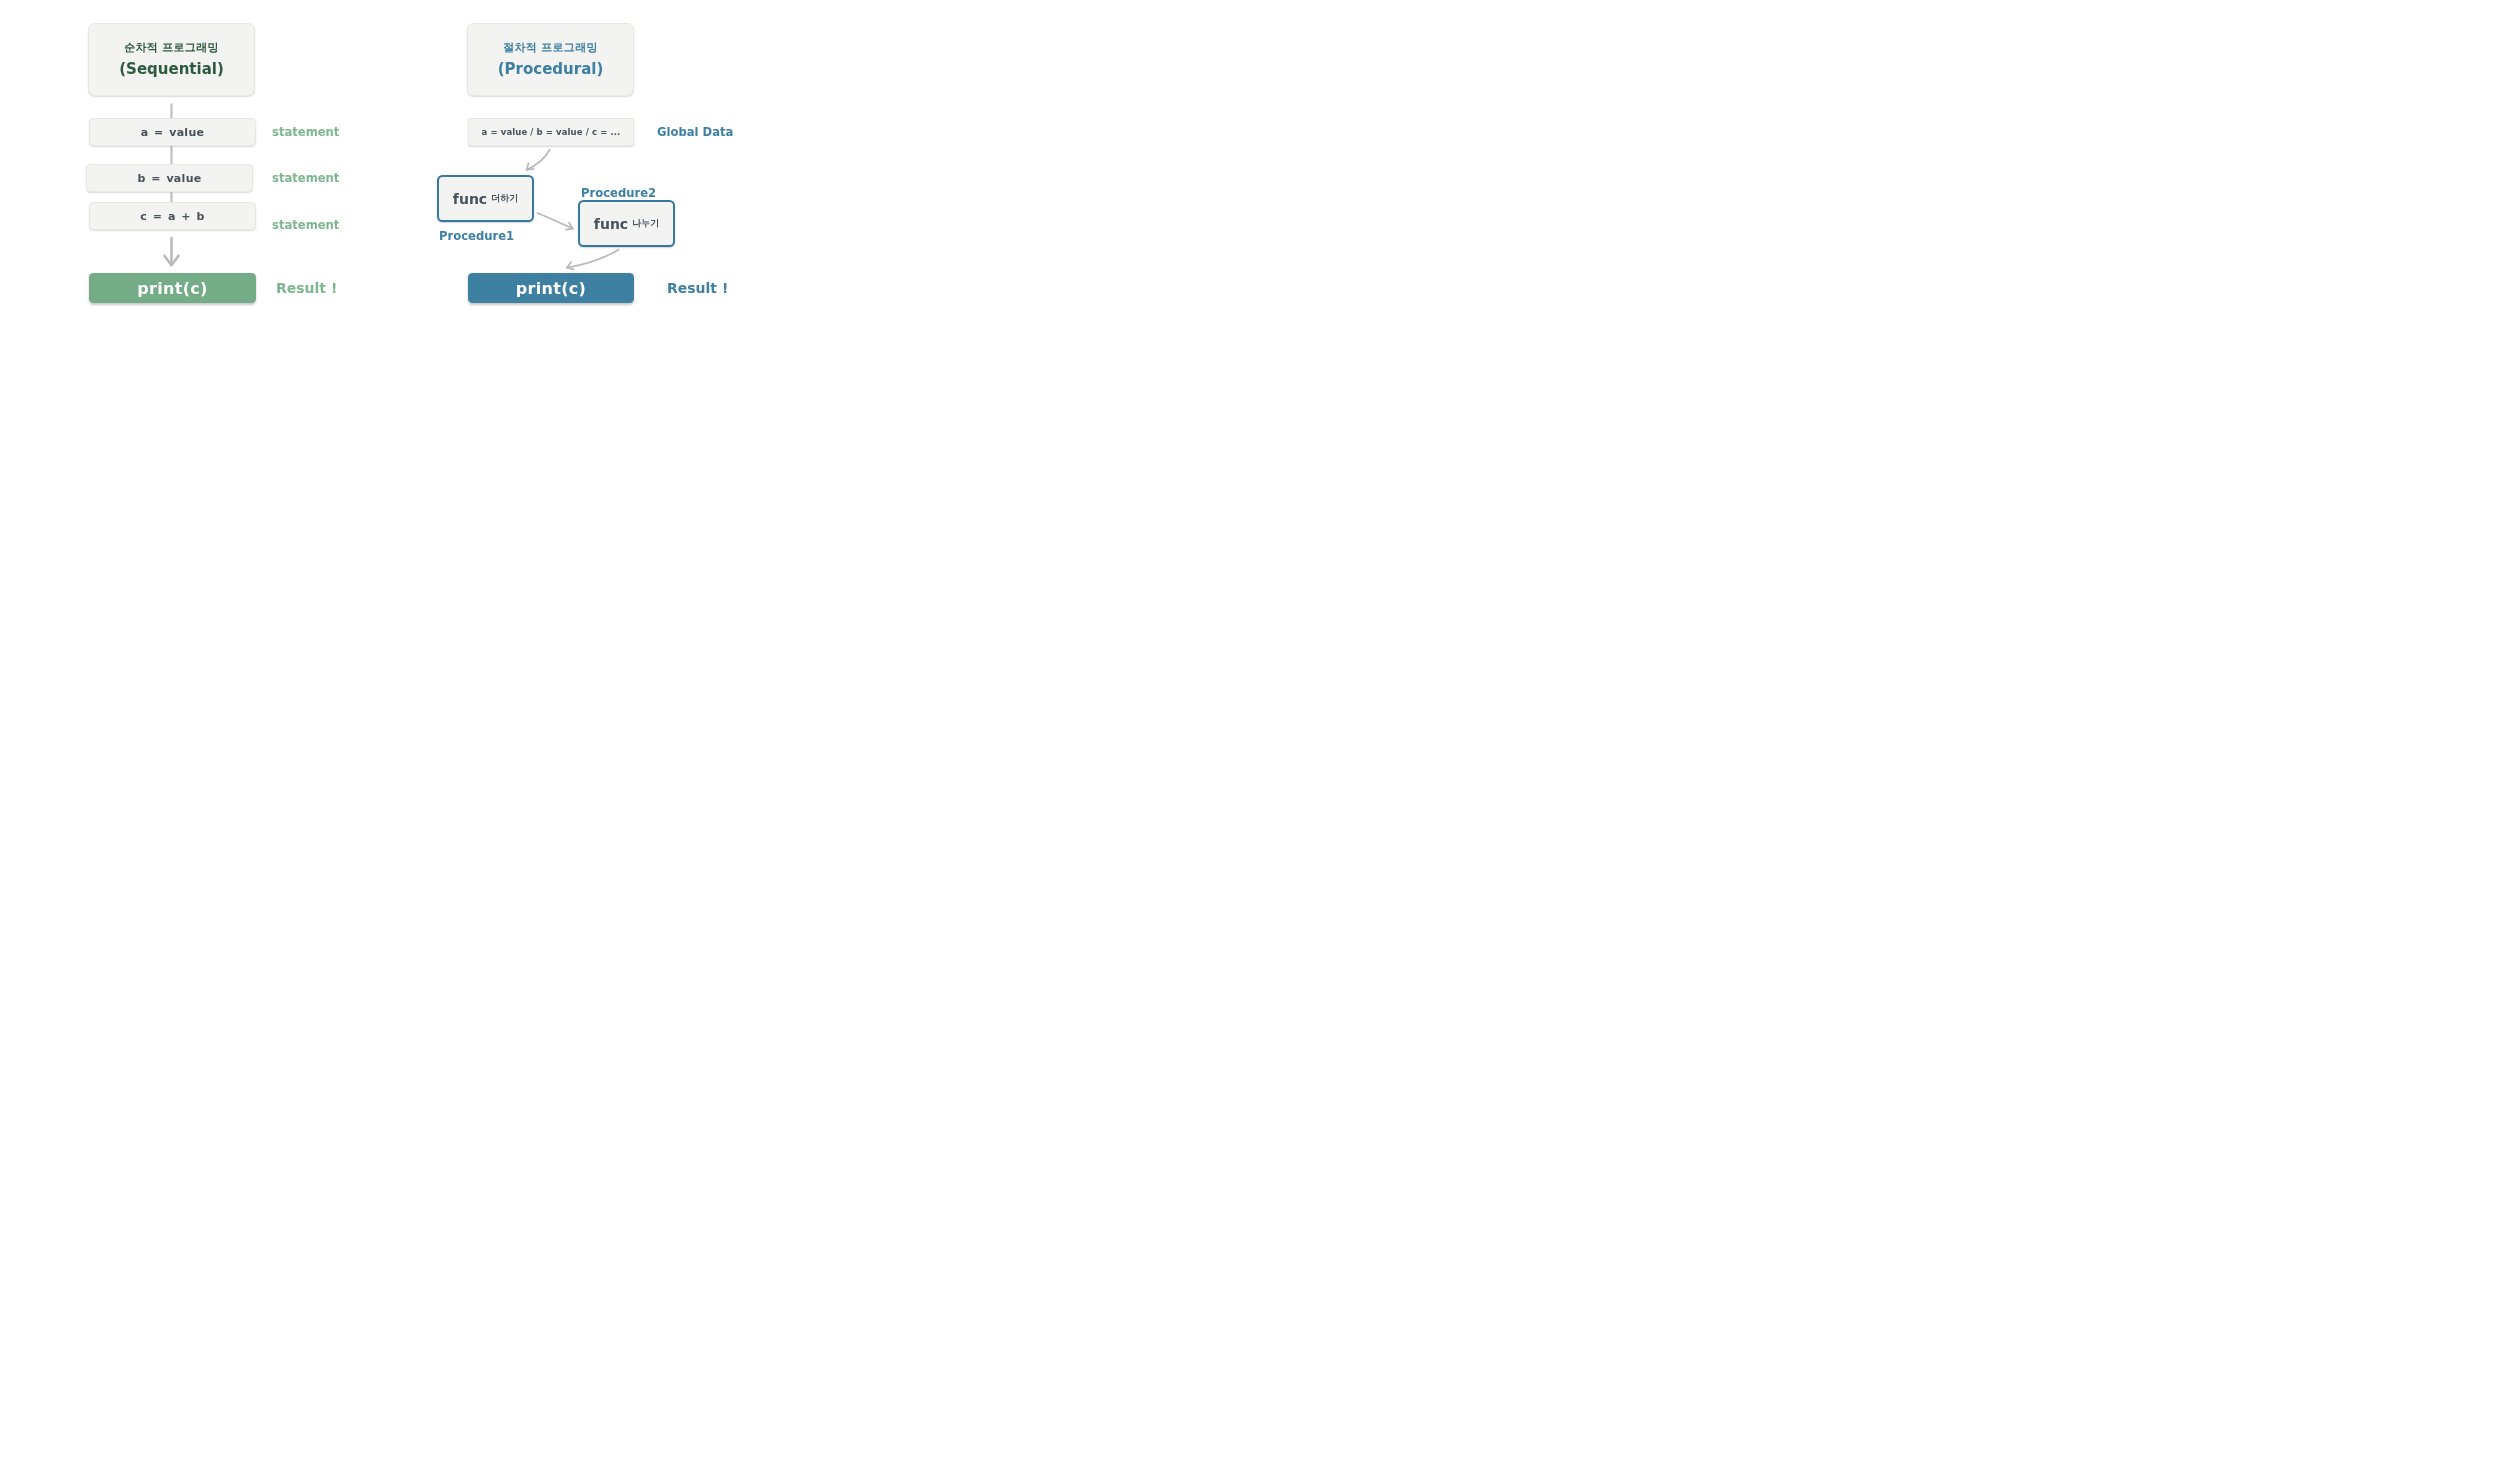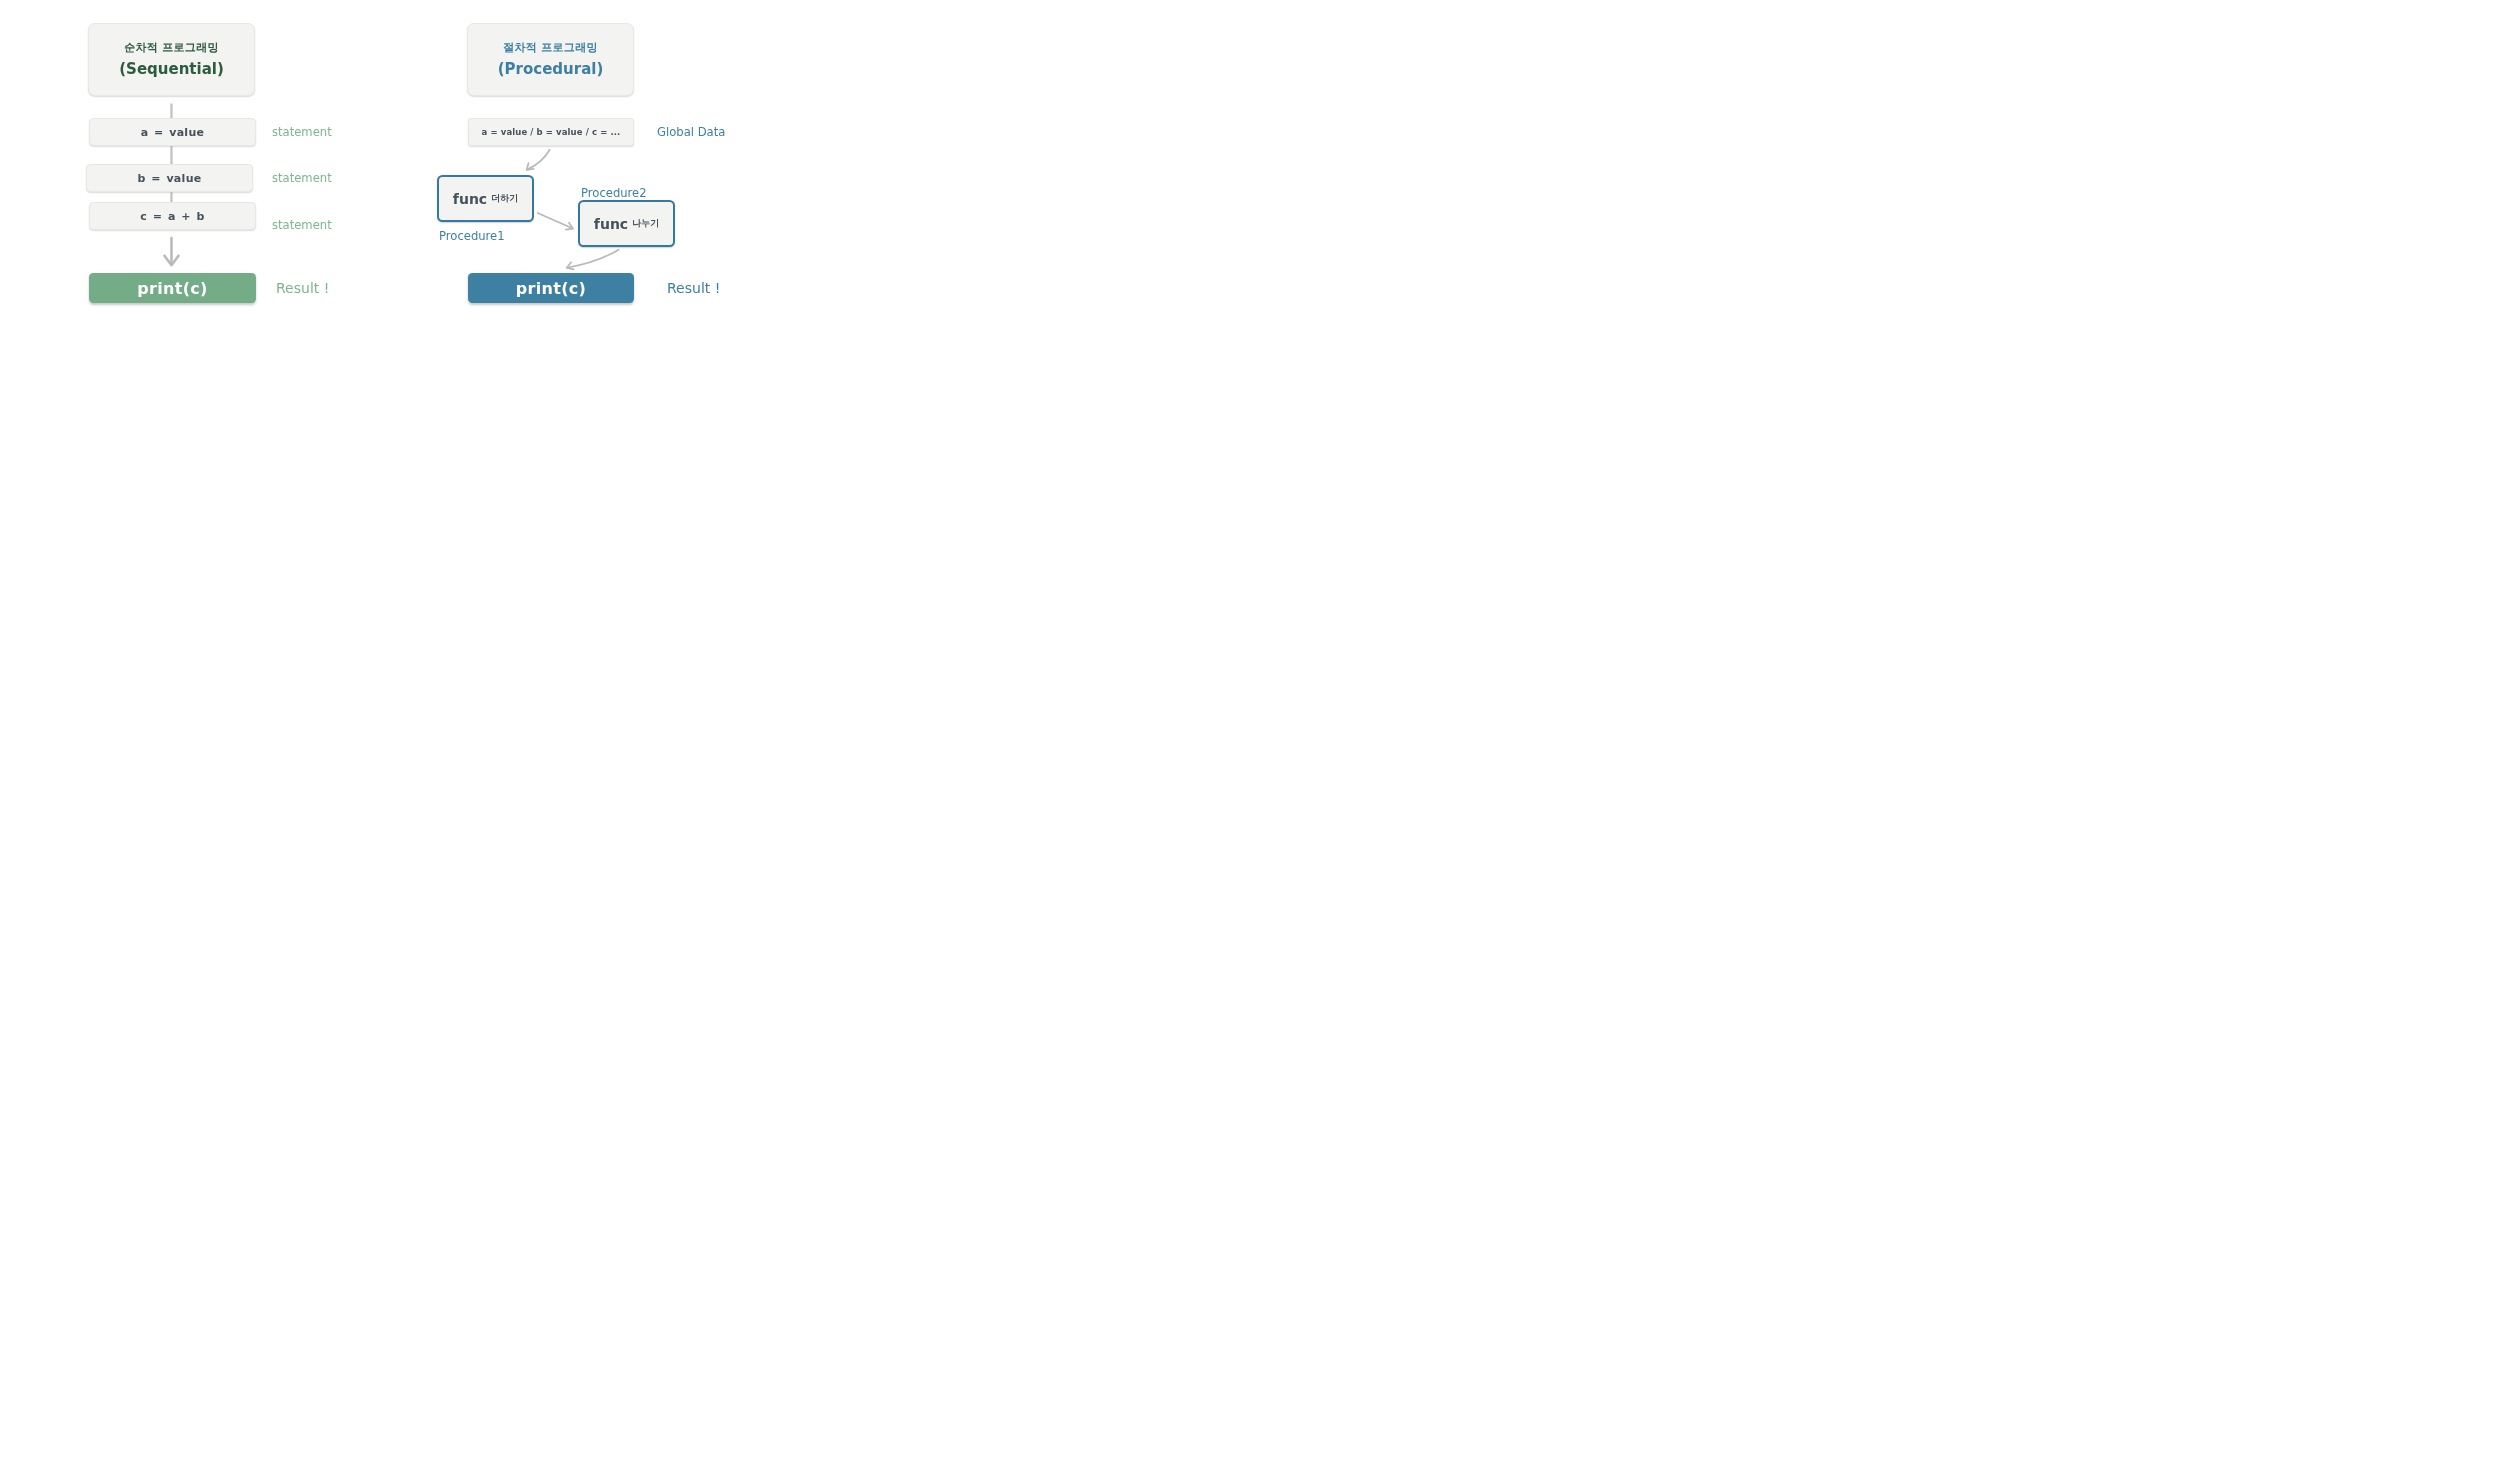--- a/index.html
+++ b/index.html
@@ -21,21 +21,21 @@
         box-shadow:0 1px 1.5px rgba(0,0,0,.14);display:flex;align-items:center;justify-content:center;}
   .title-card{width:167px;height:73px;border-radius:7px;flex-direction:column;gap:5.5px;}
   .title-main{font-size:11px;font-weight:bold;letter-spacing:0.3px;}
   .title-sub{font-size:15px;font-weight:600;}
   .seq .title-main,.seq .title-sub{color:var(--green-title);}
   .proc .title-main,.proc .title-sub{color:var(--blue-title);}
   .stmt-box{width:167px;height:28px;border-radius:4.5px;}
   .code-text{color:var(--slate-text);font-size:11px;font-weight:bold;letter-spacing:0.3px;word-spacing:1.5px;}
   .global-box{width:166px;height:28px;border-radius:3px;}
   .global-code{color:var(--slate-text);font-size:8.5px;font-weight:bold;letter-spacing:0.1px;}
-  .side-label{position:absolute;z-index:2;font-size:11.6px;font-weight:normal;white-space:nowrap;}
+  .side-label{position:absolute;z-index:2;font-size:11.6px;font-weight:bold;white-space:nowrap;}
   .green-lbl{color:var(--green-label);}
   .blue-lbl{color:var(--blue-label);}
   .result-lbl{font-size:14px;}
   .print-box{position:absolute;z-index:2;width:167px;height:30px;border-radius:4.5px;display:flex;
              align-items:center;justify-content:center;box-shadow:0 1.5px 2.5px rgba(0,0,0,.22);}
   .print-green{background:var(--green-box);}
   .print-blue{background:var(--blue-box);width:166px;}
   .print-text{color:var(--box-text-light);font-size:16px;font-weight:bold;letter-spacing:0.3px;}
   .func-box{position:absolute;z-index:2;width:97px;height:47px;background:var(--card-bg);
             border:2px solid var(--func-border);border-radius:5.5px;display:flex;align-items:center;

